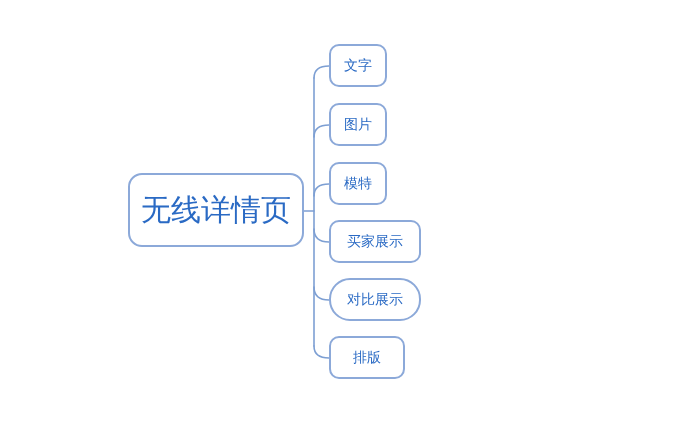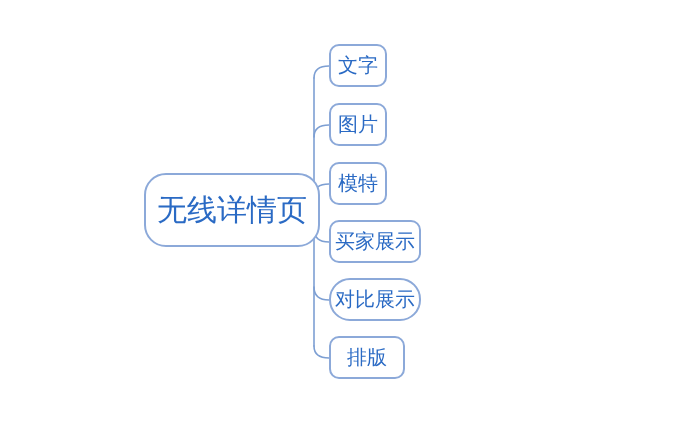--- a/index.html
+++ b/index.html
@@ -35,29 +35,28 @@
     align-items: center;
     justify-content: center;
     border: 2px solid var(--node-border);
     background: var(--background);
     color: var(--text);
     white-space: nowrap;
   }
   .root-node {
     left: 128px; top: 173px;
     width: 176px; height: 74px;
-    border-radius: 22px;
+    border-radius: 14px;
     font-size: 30px;
-    margin-left: 16px;
   }
   .child-node {
     left: 329px;
     height: 43px;
     border-radius: 10px;
-    font-size: 20px;
+    font-size: 14px;
   }
   .child-1 { top: 44px;  width: 58px; }
   .child-2 { top: 103px; width: 58px; text-align: right; }
   .child-3 { top: 162px; width: 58px; }
   .child-4 { top: 220px; width: 92px; }
   .child-5 { top: 278px; width: 92px; border-radius: 21px; }
   .child-6 { top: 336px; width: 76px; }
 </style>
 </head>
 <body>

